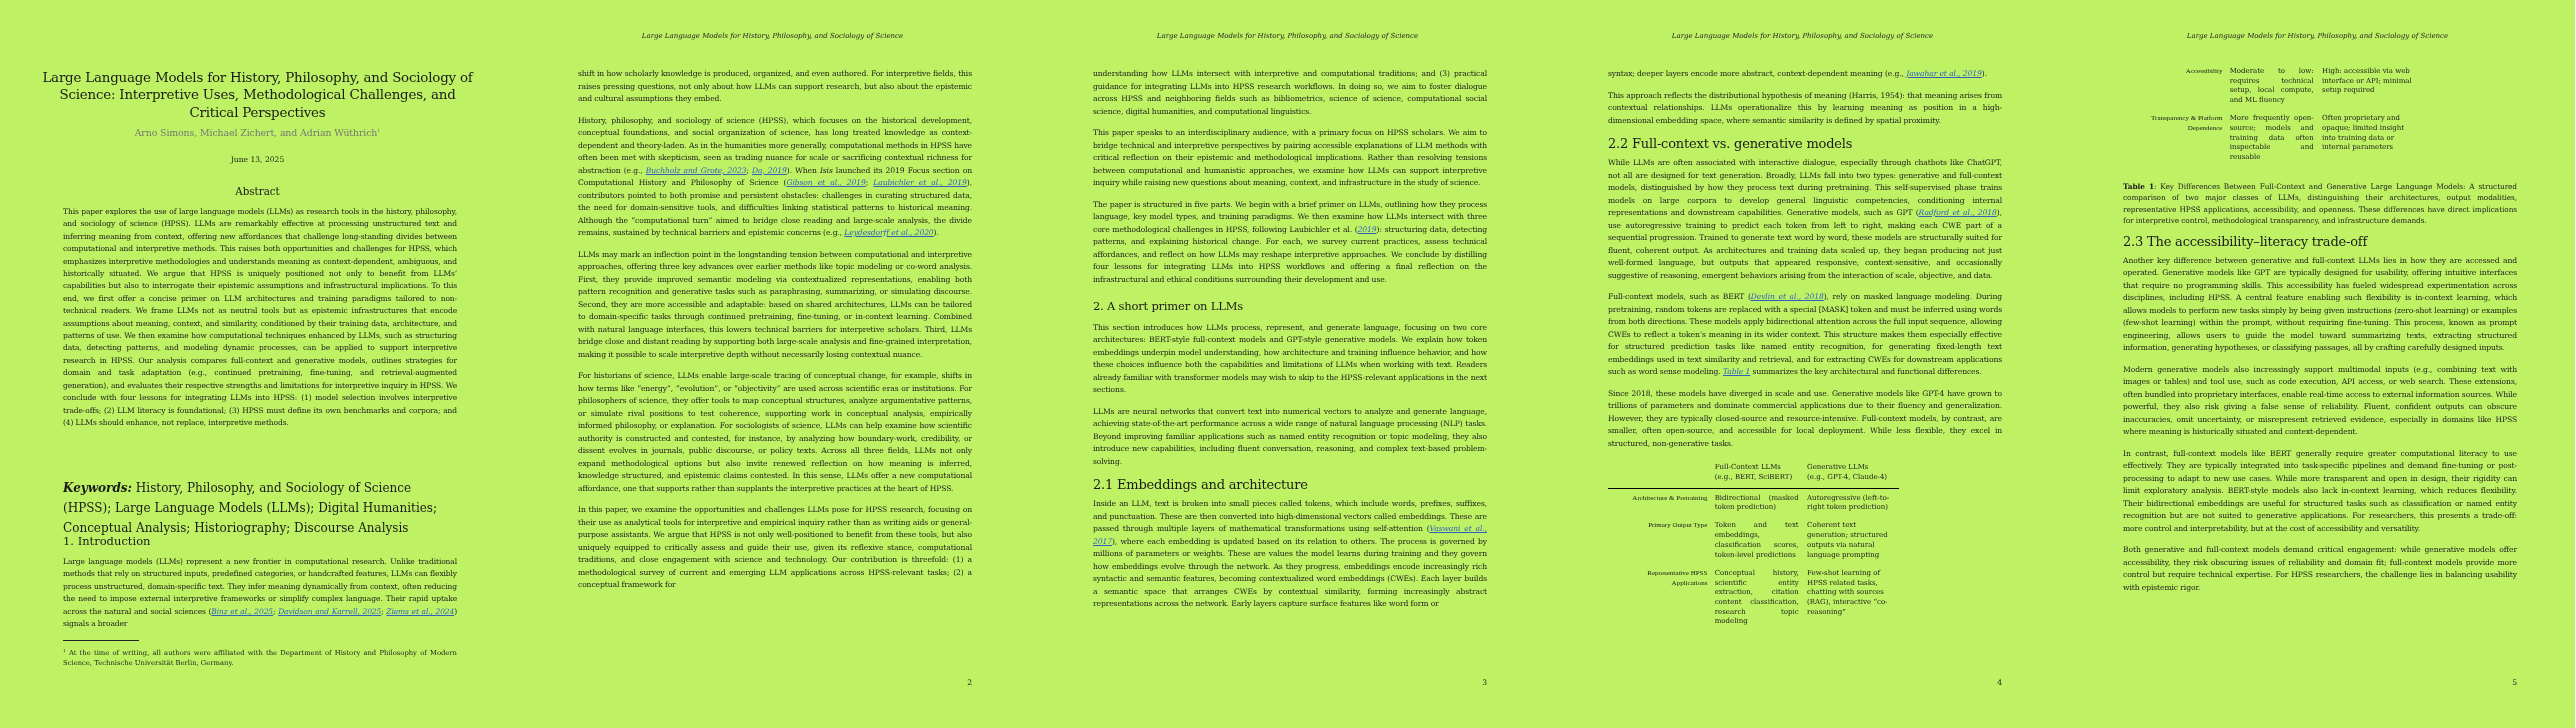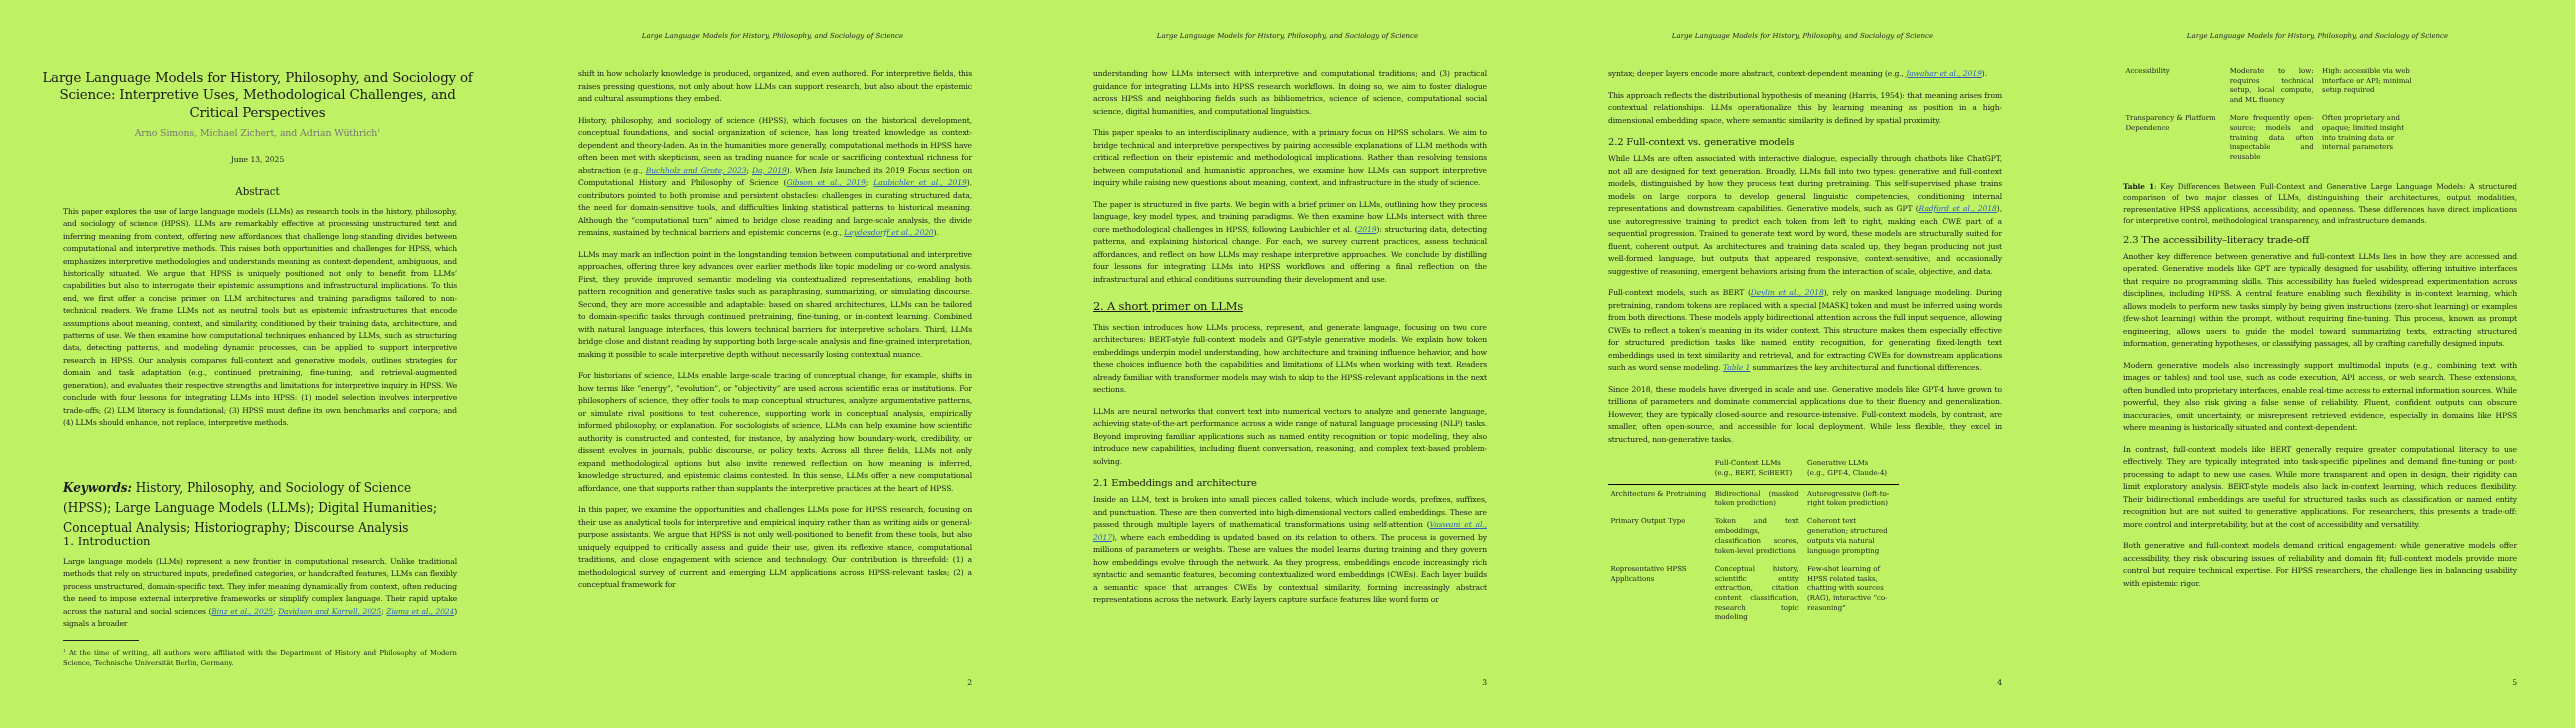--- a/index.html
+++ b/index.html
@@ -6,22 +6,22 @@
   body { width: 2576px; height: 728px; overflow: hidden; position: relative;
          font-family: "DejaVu Serif", "Liberation Serif", serif; color: #1a1a1a; }
   .strip { display: flex; width: 2576px; height: 728px; }
   .page { position: relative; width: 515px; height: 728px; background: #bef264; box-sizing: border-box; }
   .runhead { position: absolute; top: 32px; left: 0; right: 0; text-align: center;
              font-style: italic; font-size: 7px; color: #222; }
   .body { position: absolute; left: 63px; width: 394px; top: 68px; }
   p.para { margin: 0 0 9px 0; font-size: 7.6px; line-height: 12.5px; text-align: justify;
            hyphens: auto; letter-spacing: -0.1px; }
   a.cite { color: #2f5fbf; text-decoration: underline; font-style: italic; }
-  h2.sec { font-weight: normal; font-size: 11.5px; margin: 13.4px 0 8.5px 0; letter-spacing: -0.2px; text-decoration: underline; }
-  h3.sub { font-weight: normal; font-size: 10px; margin: 0 0 6px 0; letter-spacing: -0.2px; }
+  h2.sec { font-weight: normal; font-size: 11.5px; margin: 13.4px 0 8.5px 0; letter-spacing: -0.2px; }
+  h3.sub { font-weight: normal; font-size: 13px; margin: 0 0 6px 0; letter-spacing: -0.2px; }
   .pnum { position: absolute; top: 678px; right: 58px; font-size: 7.6px; }
 
   
   .title { position: absolute; top: 69px; left: 42px; right: 42px; text-align: center;
            font-size: 13.4px; line-height: 17.3px; letter-spacing: -0.2px; }
   .authors { position: absolute; top: 127px; left: 0; right: 0; text-align: center;
              font-size: 9.4px; color: #777; letter-spacing: -0.1px; }
   .authors sup { font-size: 4.9px; }
   .date { position: absolute; top: 155px; left: 0; right: 0; text-align: center; font-size: 7.6px; }
   .abs-h { position: absolute; top: 185px; left: 0; right: 0; text-align: center; font-size: 10.3px; }
@@ -33,21 +33,21 @@
   .intro-p { position: absolute; top: 556px; left: 63px; width: 394px; font-size: 7.5px; line-height: 12.4px;
              text-align: justify; letter-spacing: -0.1px; }
   .fn-rule { position: absolute; top: 640px; left: 63px; width: 76px; border-top: 0.6px solid #222; }
   .footnote { position: absolute; top: 646px; left: 63px; width: 394px; font-size: 6.8px; line-height: 9.7px; text-align: justify; }
   .footnote sup { font-size: 4.2px; }
 
   
   table.cmp { border-collapse: collapse; font-size: 7px; line-height: 9.7px; }
   table.cmp td, table.cmp th { vertical-align: top; padding: 0 2.4px; font-weight: normal; text-align: left; }
   table.cmp th { padding-bottom: 4.9px; }
-  table.cmp td.rl { text-align: left; width: 97px; padding-right: 4.9px; }
+  table.cmp td.rl { text-align: right; width: 97px; padding-right: 4.9px; font-family: Liberation Serif, serif; }
   table.cmp td.c1 { width: 84px; text-align: justify; padding-right: 6px; }
   table.cmp td.c2 { width: 90px; margin-top: 24px; }
   table.cmp tr.hdr-rule td { border-top: 1px solid #000; height: 4.9px; padding: 0; }
   table.cmp tr.row td { padding-bottom: 8.5px; }
   .caption { font-size: 7.4px; line-height: 11.3px; text-align: justify; margin: 9.7px 0 7.3px 0; letter-spacing: -0.1px; }
 </style>
 </head>
 <body>
 
 <div class="strip">

